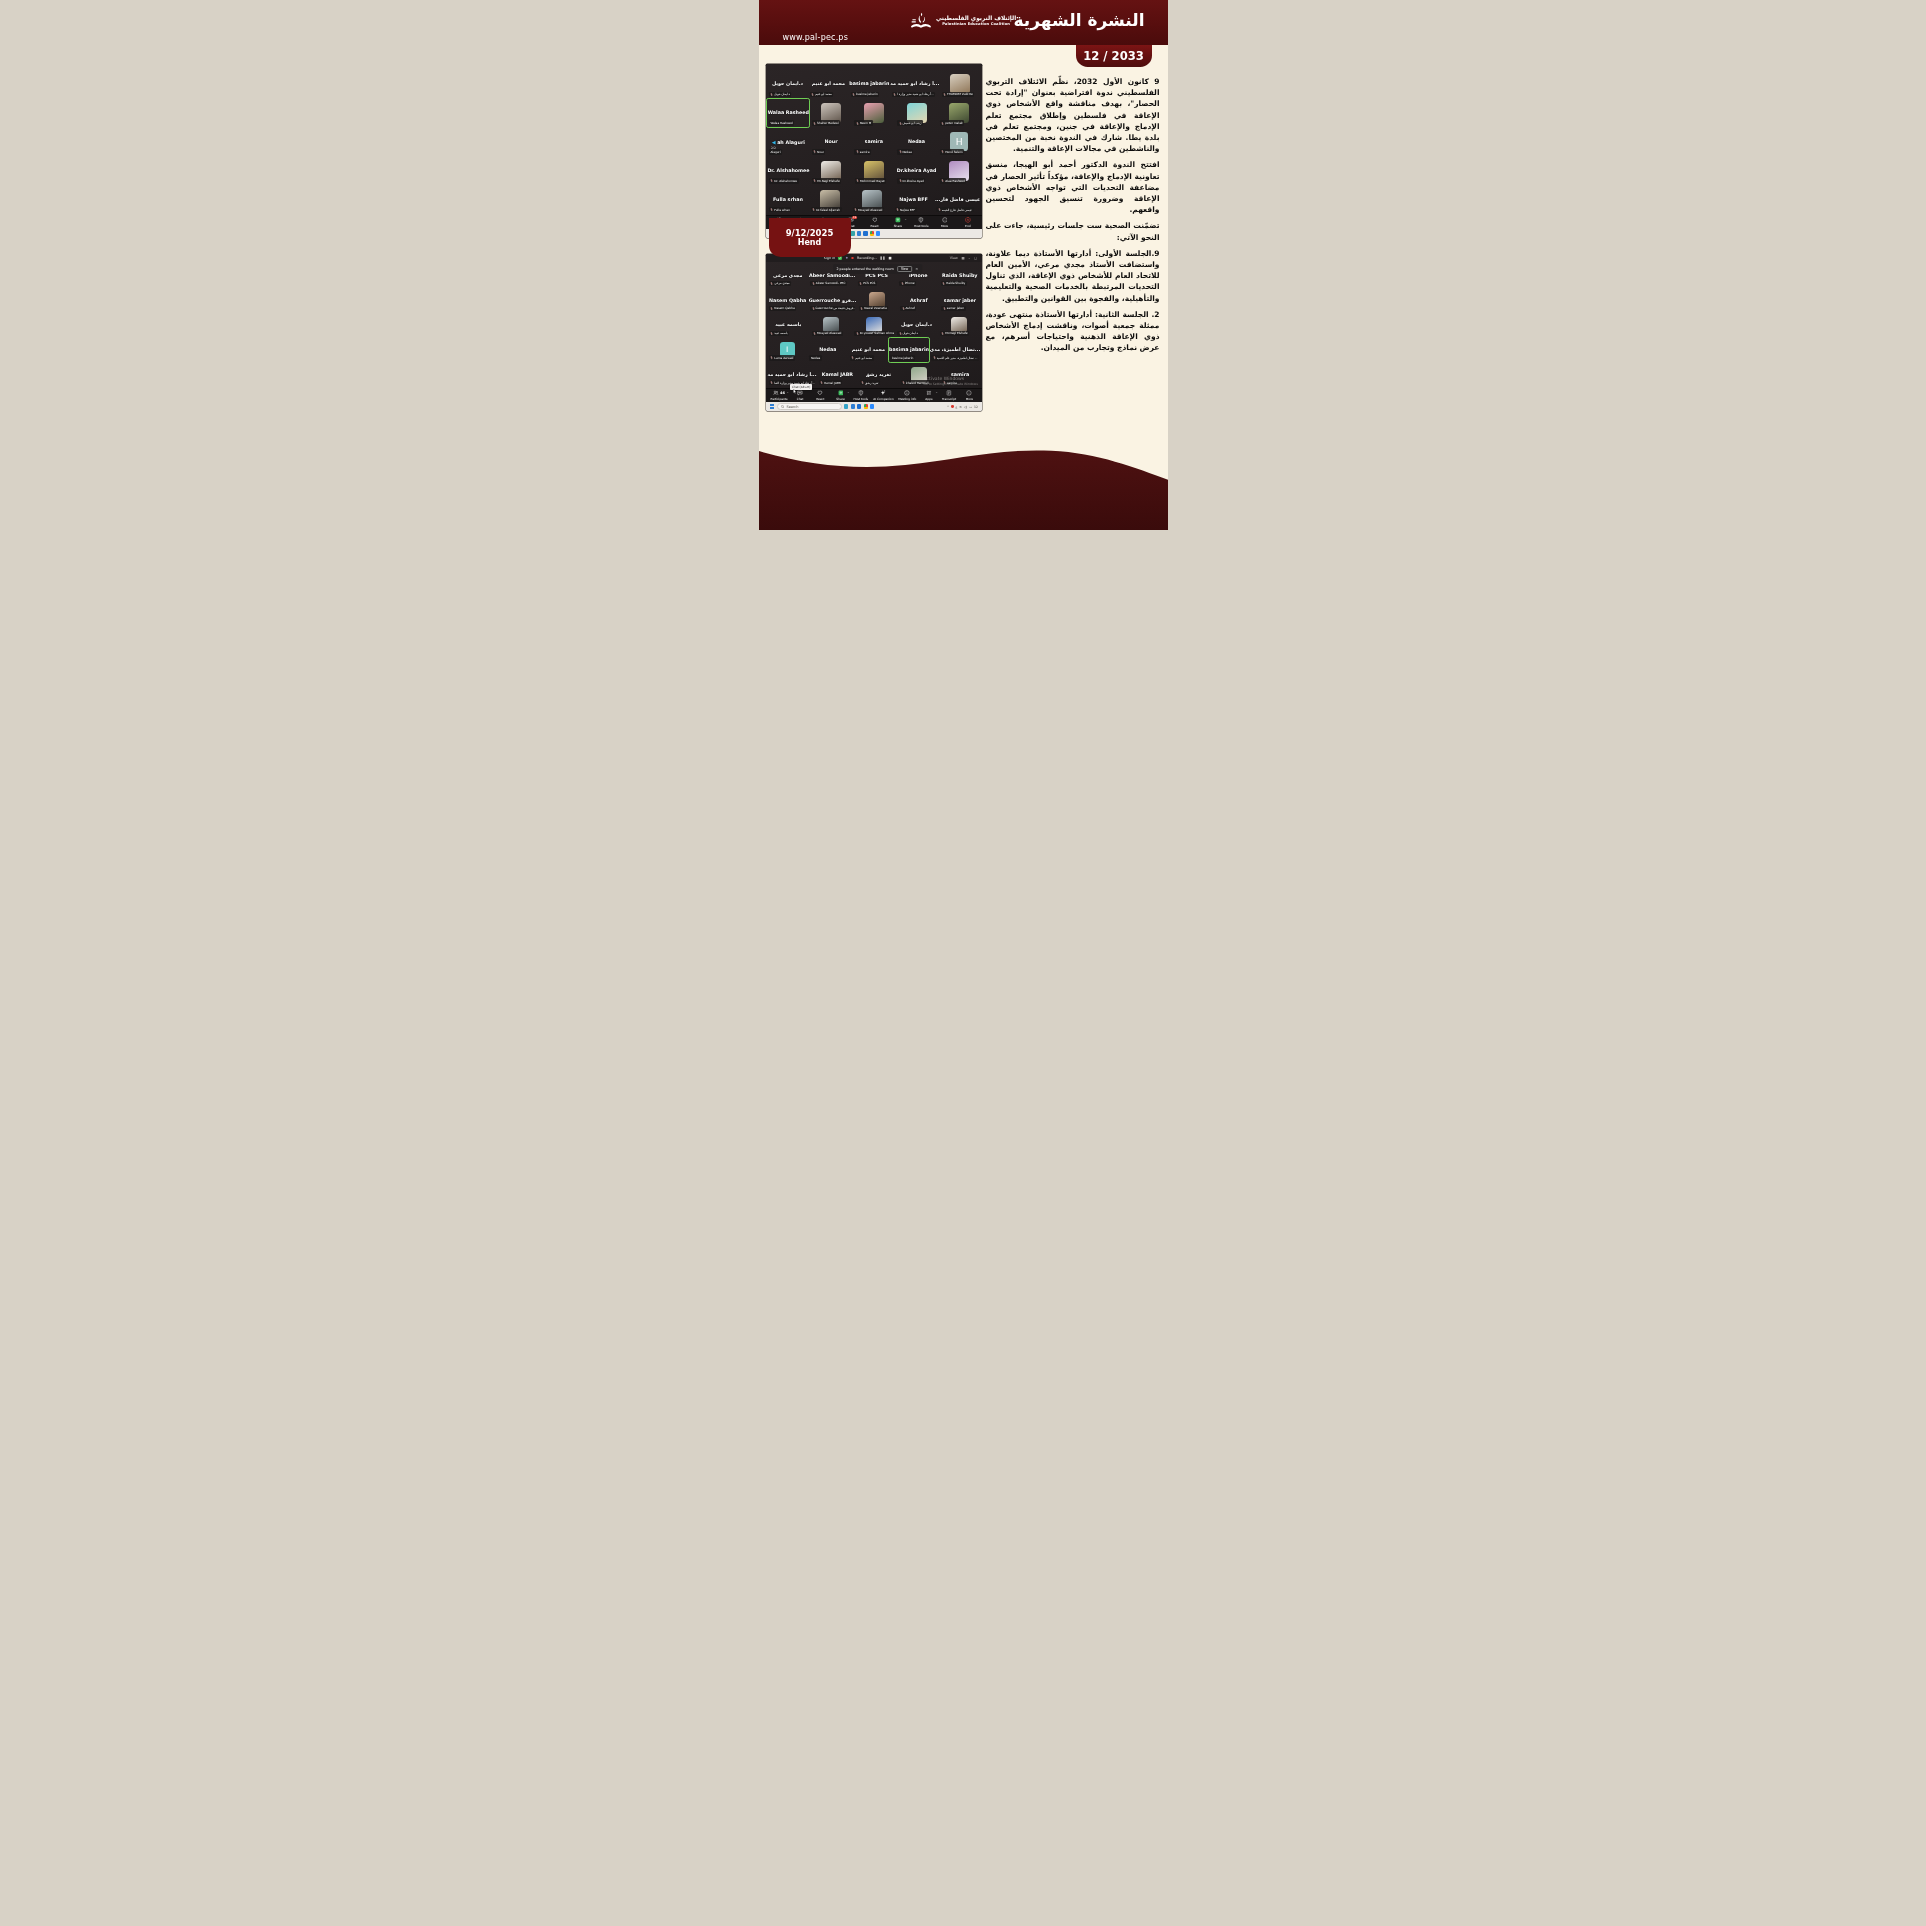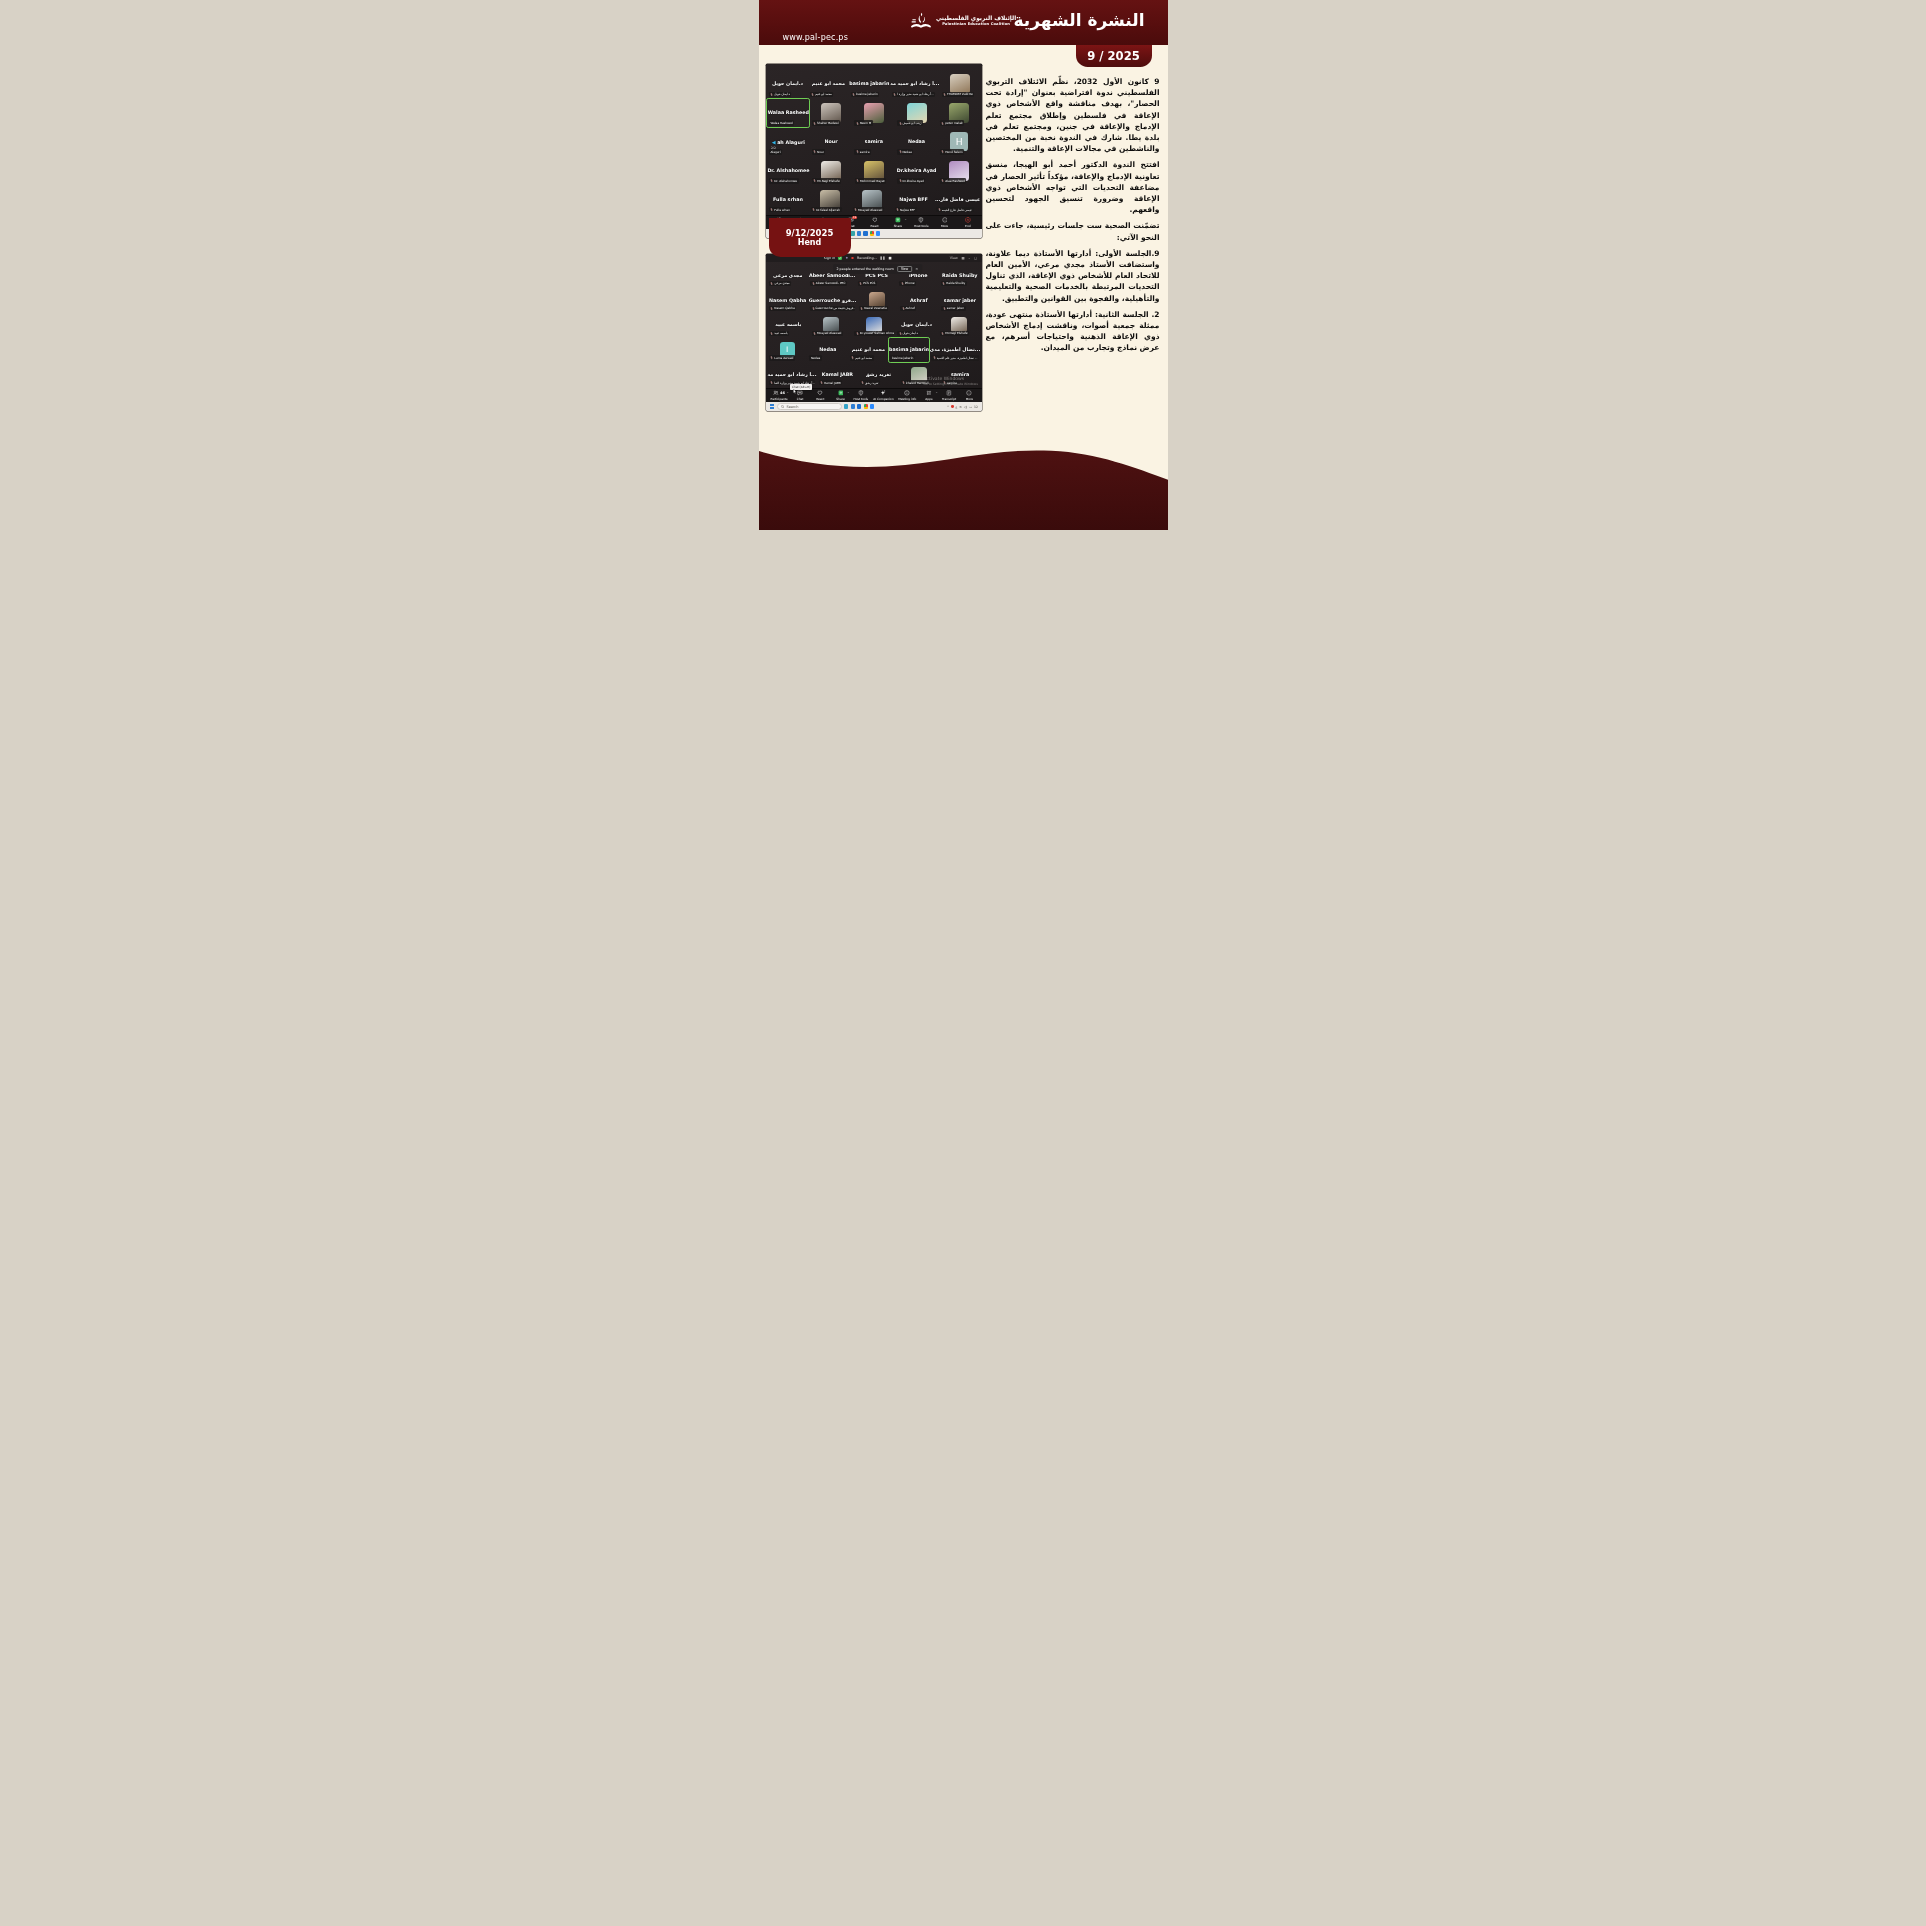--- a/index.html
+++ b/index.html
@@ -109,21 +109,21 @@
           <path d="M3 36c8.5-7.5 18.5-7.5 27-2 8.5-5.5 18.5-5.5 27 2l-2.2 4.5C47.5 35 39 35 30 40.5 21 35 12.5 35 5.2 40.5z"></path>
         </g>
       </svg>
       <div class="logo-text">
         <div class="logo-ar">الإئتلاف التربوي الفلسطيني</div>
         <div class="logo-en">Palestinian Education Coalition</div>
       </div>
     </div>
     <div class="news-title">النشرة الشهرية</div>
   </div>
-  <div class="issue-badge">9 / 2025</div>
+  <div class="issue-badge">12 / 2033</div>
 
   <figure class="shot shot1">
     <div class="screen">
       <div class="grid1">
           <div class="trow">
             <div class="tile">
               <div class="big-name" dir="auto">د.ايمان حويل</div>
               <div class="chip">
                 <span style="display: inline-flex; width: 3.1px;">
                   <svg viewBox="0 0 16 16">

